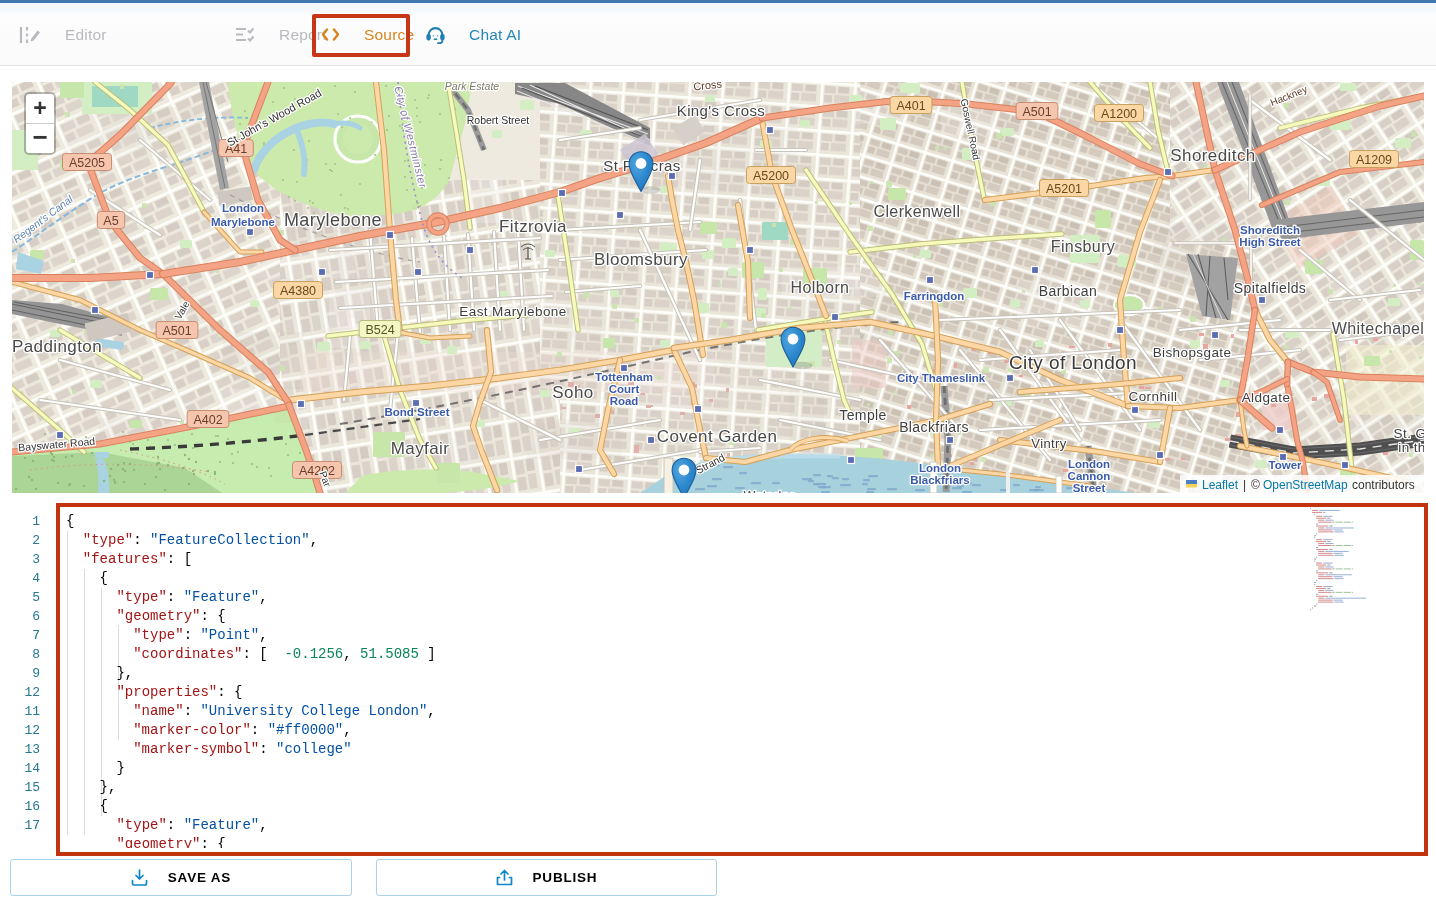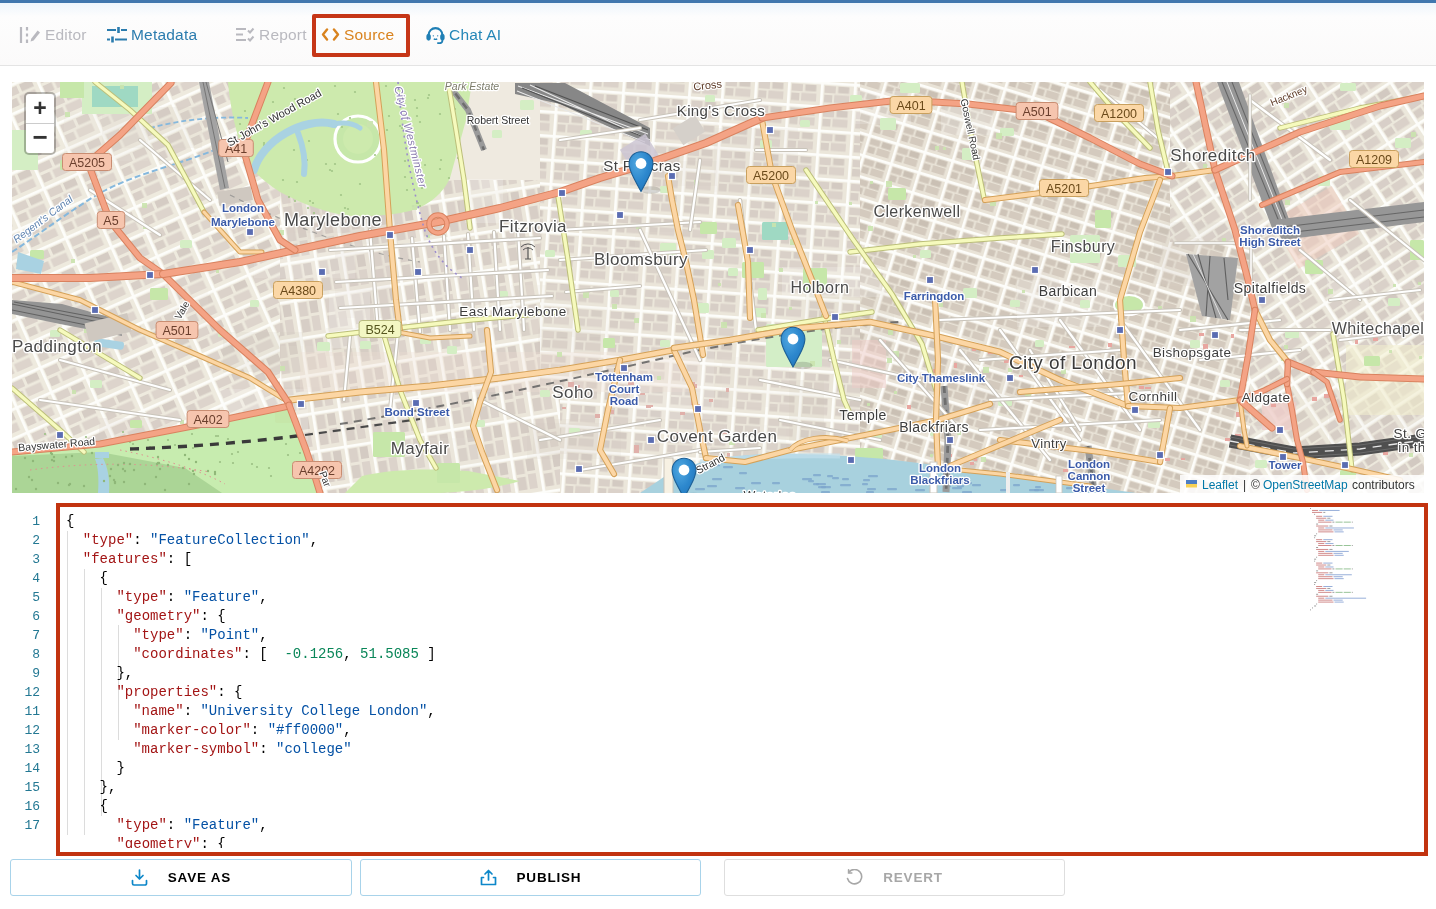--- a/index.html
+++ b/index.html
@@ -1,19 +1,19 @@
 <!DOCTYPE html>
 <html><head>
 <meta charset="utf-8">
 <style>
 * { margin:0; padding:0; box-sizing:border-box; }
 html,body { width:1436px; height:909px; background:#ffffff; font-family:"Liberation Sans",sans-serif; overflow:hidden; position:relative; }
 .topstrip { position:absolute; top:0; left:0; width:1436px; height:3px; background:#4077ae; z-index:30; }
 .toolbar { position:absolute; top:3px; left:0; width:1436px; height:63px; background:linear-gradient(180deg,#eef6fc 0%,#fdfdfd 22%,#fbfafa 100%); border-bottom:1px solid #e4e4e4; z-index:20; }
-.tab { position:absolute; top:0; height:63px; display:flex; align-items:center; gap:4px; font-size:15.5px; letter-spacing:0.2px; }
+.tab { position:absolute; top:0; height:63px; display:flex; align-items:center; gap:24px; font-size:15.5px; letter-spacing:0.2px; }
 .srcbox { position:absolute; left:312px; top:11px; width:98px; height:43px; border:4px solid #c63617; border-radius:2px; }
 #map { position:absolute; left:12px; top:82px; width:1412px; height:411px; z-index:5; }
 #editor { position:absolute; left:0; top:495px; width:1436px; height:366px; background:#ffffff; }
 #edclip { position:absolute; left:0; top:0; width:1436px; height:353px; overflow:hidden; }
 .gutter { position:absolute; left:0; top:17px; width:40px; text-align:right; color:#237893; font-family:"Liberation Mono",monospace; font-size:13px; }
 .ln { height:19px; line-height:19px; }
 .code { position:absolute; left:66px; top:17px; font-family:"Liberation Mono",monospace; font-size:14px; white-space:pre; }
 .cl { height:19px; line-height:19px; }
 .redbox { position:absolute; left:56px; top:7.5px; width:1372px; height:353.5px; border:4.5px solid #c2330f; z-index:10; }
 .iguide { position:absolute; width:1px; background:#dcdcdc; }
@@ -29,29 +29,20 @@
 <div class="toolbar">
   <div class="tab" style="left:19px;  color:#b9b9bf;">
       <svg width="22" height="18" viewBox="0 0 22 18">
         <g stroke="#b9b9bf" stroke-width="2.2" fill="none">
           <path d="M2 1v16"></path>
           <path d="M8 1v3.5M8 7.5v3M8 13.5v3.5"></path>
         </g>
         <path d="M12.2 12.8 L18.6 4.6 L21 6.4 L14.6 14.6 L11.6 15.6 Z" fill="#b9b9bf"></path>
       </svg>
       <span>Editor</span>
-    </div>
-  <div class="tab" style="left:107px; color:#2b7cae;">
-      <svg width="20" height="16" viewBox="0 0 20 16">
-        <g stroke="#2b7cae" stroke-width="2" fill="none">
-          <path d="M0 3h9M14 3h6M0 12.5h3M8 12.5h12"></path>
-          <path d="M11.5 0v6M5.5 9.5v6" stroke-width="2.6"></path>
-        </g>
-      </svg>
-      <span>Metadata</span>
     </div>
   <div class="tab" style="left:236px; color:#b9b9bf;text-align:center;">
       <svg width="19" height="15" viewBox="0 0 19 15">
         <g stroke="#b9b9bf" stroke-width="2" fill="none">
           <path d="M0 2h10M0 7.5h7M0 13h10"></path>
           <path d="M12 3.5l2 2 3.5-4M12 11.5l2 2 3.5-4"></path>
         </g>
       </svg>
       <span>Report</span>
     </div>
@@ -1200,31 +1191,22 @@
 <div class="btnrow">
   <div class="btn on" style="left:10px;   width:342px;">
       <svg width="17" height="17" viewBox="0 0 17 17">
         <g stroke="#0d87c9" stroke-width="1.7" fill="none" stroke-linecap="round" stroke-linejoin="round">
           <path d="M8.5 1v9M5 6.5l3.5 3.5L12 6.5"></path>
           <path d="M1.5 11.5v3a1.5 1.5 0 0 0 1.5 1.5h11a1.5 1.5 0 0 0 1.5-1.5v-3"></path>
         </g>
       </svg>
       <span>SAVE AS</span>
     </div>
-  <div class="btn on" style="left:360px;  width:341px;">
+  <div class="btn on" style="left:376px;  width:341px;">
       <svg width="17" height="17" viewBox="0 0 17 17">
         <g stroke="#0d87c9" stroke-width="1.7" fill="none" stroke-linecap="round" stroke-linejoin="round">
           <path d="M8.5 11V2M5 5l3.5-3.5L12 5"></path>
           <path d="M3.5 8.5h-2v7h14v-7h-2"></path>
         </g>
       </svg>
       <span>PUBLISH</span>
     </div>
-  <div class="btn off" style="left:724px;  width:341px;">
-      <svg width="17" height="17" viewBox="0 0 17 17">
-        <g stroke="#a7a7a7" stroke-width="1.6" fill="none" stroke-linecap="round">
-          <path d="M2.8 3.2a7.2 7.2 0 1 1-1.3 6.3"></path>
-          <path d="M2.6 0.8v3.2h3.2"></path>
-        </g>
-      </svg>
-      <span>REVERT</span>
-    </div>
 </div>
 
 </body></html>

